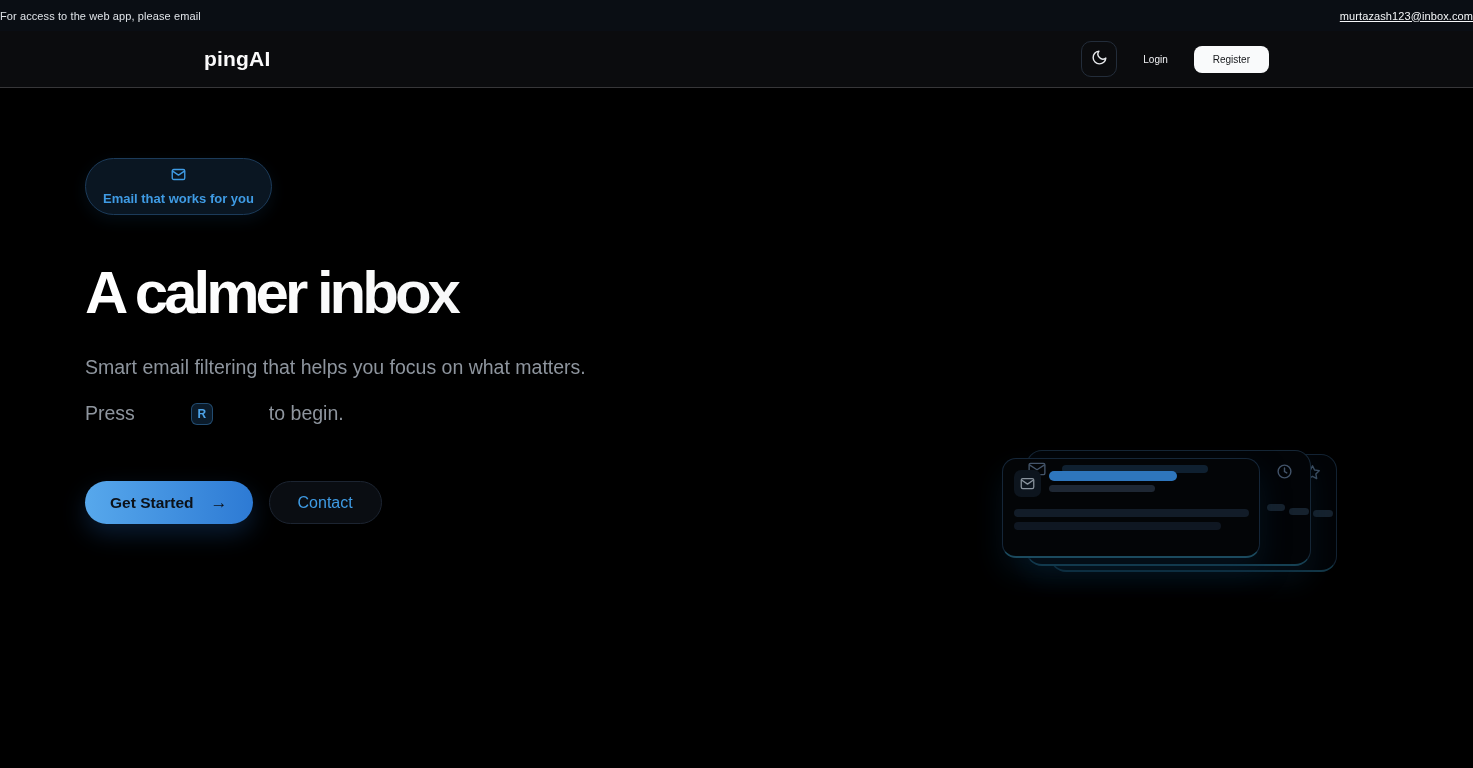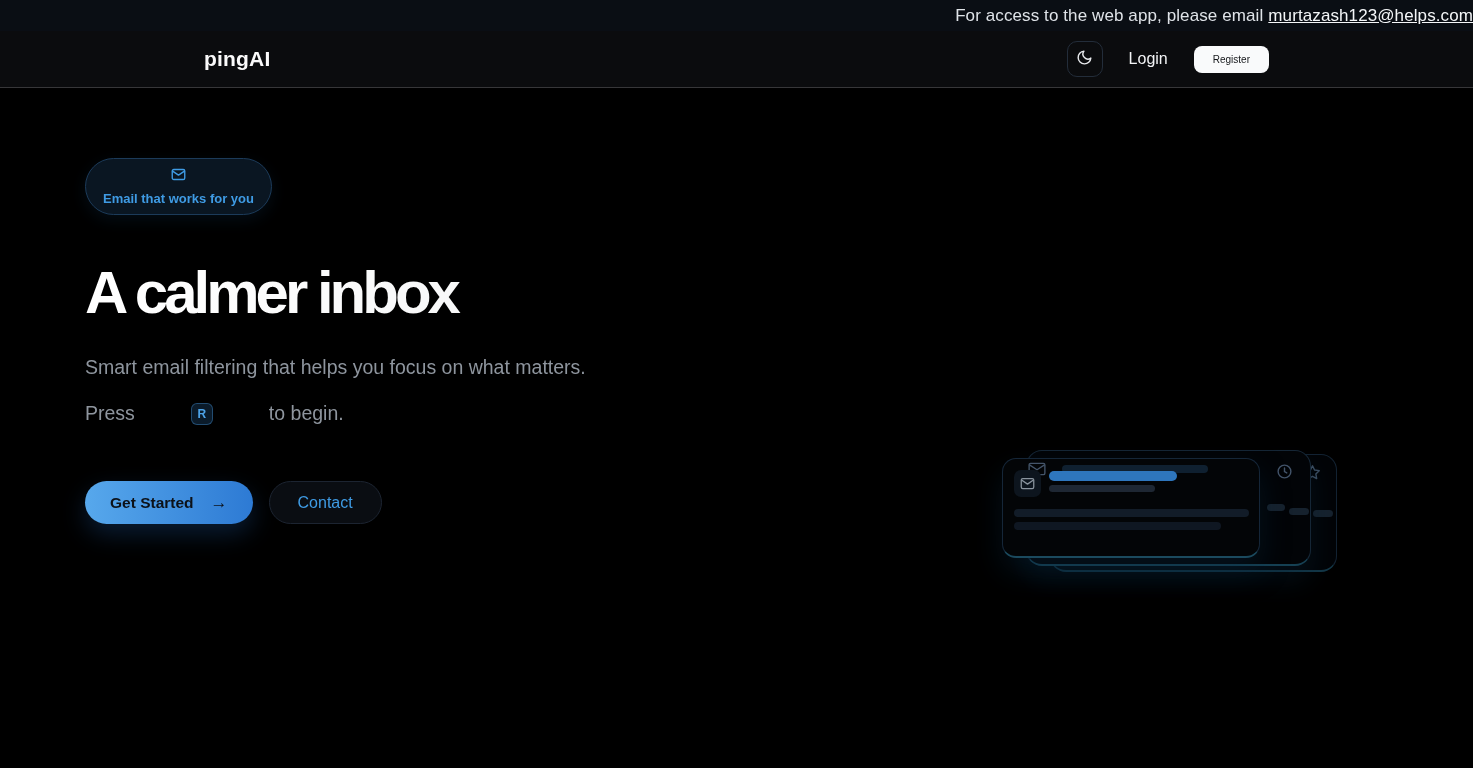--- a/index.html
+++ b/index.html
@@ -2,42 +2,42 @@
 <html><head>
 <meta charset="utf-8">
 <style>
   * { margin:0; padding:0; box-sizing:border-box; }
   html,body { width:1473px; height:768px; overflow:hidden; }
   body { background:#000; font-family:"Liberation Sans", sans-serif; -webkit-font-smoothing:antialiased; }
 
   
   .banner {
     height:31px; background:#0a0e14; color:#dfe3e8;
-    display:flex; align-items:center; justify-content:flex-end;
-    font-size:17px; letter-spacing:.1px;
+    display:flex; align-items:center; justify-content:space-between;
+    font-size:11px; letter-spacing:.1px;
   }
   .banner a { color:#f4f6f8; text-decoration:underline; margin-left:5px; cursor:pointer; }
 
   
   .header {
     height:57px; background:#0b0c0e;
     border-bottom:1px solid rgba(255,255,255,.18);
   }
   .header-inner {
     width:1065px; height:100%; margin:0 auto;
     display:flex; align-items:center; justify-content:space-between;
   }
   .logo { color:#fafafa; font-size:21px; font-weight:700; letter-spacing:.2px; }
   .header-right { display:flex; align-items:center; gap:26px; }
   .theme-btn {
     width:36px; height:36px; border-radius:10px;
     border:1px solid #232d3a; background:transparent; color:#e8eaed;
     display:flex; align-items:center; justify-content:center; cursor:pointer;
   }
-  .login-link { color:#f3f4f6; font-size:16px; cursor:pointer; }
+  .login-link { color:#f3f4f6; font-size:10px; cursor:pointer; }
   .register-btn {
     background:#f9fafb; color:#15171a; border:none; cursor:pointer;
     font-size:10px; font-weight:500; font-family:inherit;
     padding:8px 19px; border-radius:8px;
   }
 
   
   .hero { position:relative; height:680px; background:#000; }
   .hero-content { padding:70px 0 0 85px; }
 
@@ -114,21 +114,21 @@
   .bar-line2  { left:11px; top:63px; width:207px; height:8px;  background:#0f1722; }
   .mini-bar { position:absolute; height:7px; border-radius:4px; background:#16222e; }
   .icon-clock { position:absolute; left:249px; top:12px; color:#43546a; }
   .icon-star  { position:absolute; left:253px; top:9px;  color:#3d4f63; }
 </style>
 </head>
 <body>
 
 <div class="banner">
   <span>For access to the web app, please email</span>
-  <a>murtazash123@helps.com</a>
+  <a>murtazash123@inbox.com</a>
 </div>
 
 <div class="header">
   <div class="header-inner">
     <div class="logo">pingAI</div>
     <div class="header-right">
       <button class="theme-btn">
         <span>
           <svg width="17" height="17" viewBox="0 0 24 24" fill="none" stroke="currentColor" stroke-width="2" stroke-linecap="round" stroke-linejoin="round">
               <path d="M21 12.79A9 9 0 1 1 11.21 3a7 7 0 0 0 9.79 9.79z"></path>

